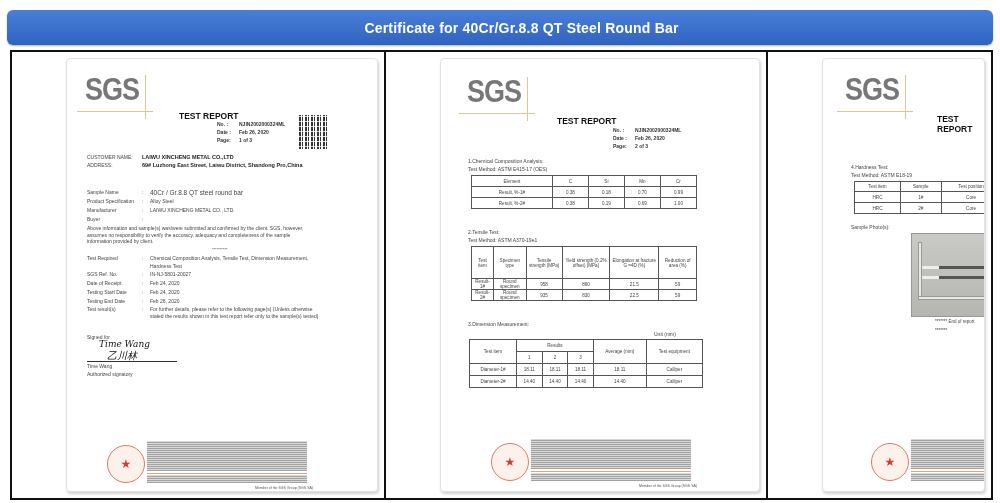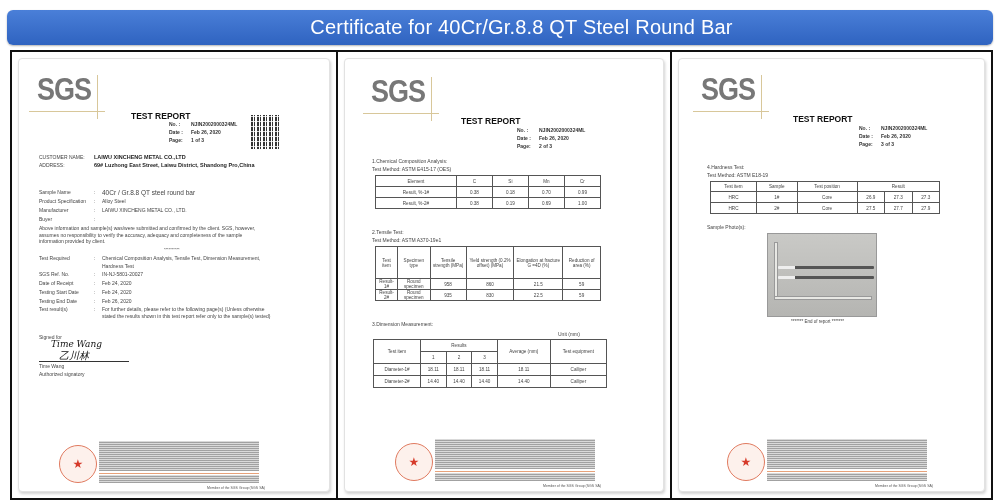--- a/index.html
+++ b/index.html
@@ -6,27 +6,27 @@
   html, body { width: 1000px; height: 503px; background: #ffffff; overflow: hidden; }
   body { font-family: "Liberation Sans", sans-serif; color: #222; position: relative; }
 
   .banner {
     position: absolute; left: 7px; top: 10px; width: 986px; height: 35px;
     border-radius: 6px;
     background: linear-gradient(#4a7fd8, #2f63c0);
     box-shadow: 0 1px 2px rgba(0,0,0,0.3);
     display: flex; align-items: center; justify-content: center;
   }
-  .banner-title { color: #fff; font-size: 20px; font-weight: normal; letter-spacing: 0.2px; margin-left: 43px; }
+  .banner-title { color: #fff; font-size: 14px; font-weight: bold; letter-spacing: 0.2px; margin-left: 43px; }
 
   .frame {
     position: absolute; left: 10px; top: 50px; width: 983px; height: 450px;
     border: 2px solid #111; display: flex;
   }
-  .cell { position: relative; height: 100%; border-right: 2px solid #111; background: #fff; }
+  .cell { position: relative; height: 100%; border-right: 2px solid #111; background: #fff; margin-left: 48px; }
   .cell:last-child { border-right: none; }
   .cell.c1 { width: 326px; }
   .cell.c2 { width: 334px; }
   .cell.c3 { flex: 1; }
 
   .sheet {
     position: absolute; left: 6px; top: 6px; right: 6px; bottom: 6px;
     border: 1px solid #e2e2e2; border-radius: 4px;
     box-shadow: 1px 2px 3px rgba(0,0,0,0.18);
     background: #fff; overflow: hidden;

